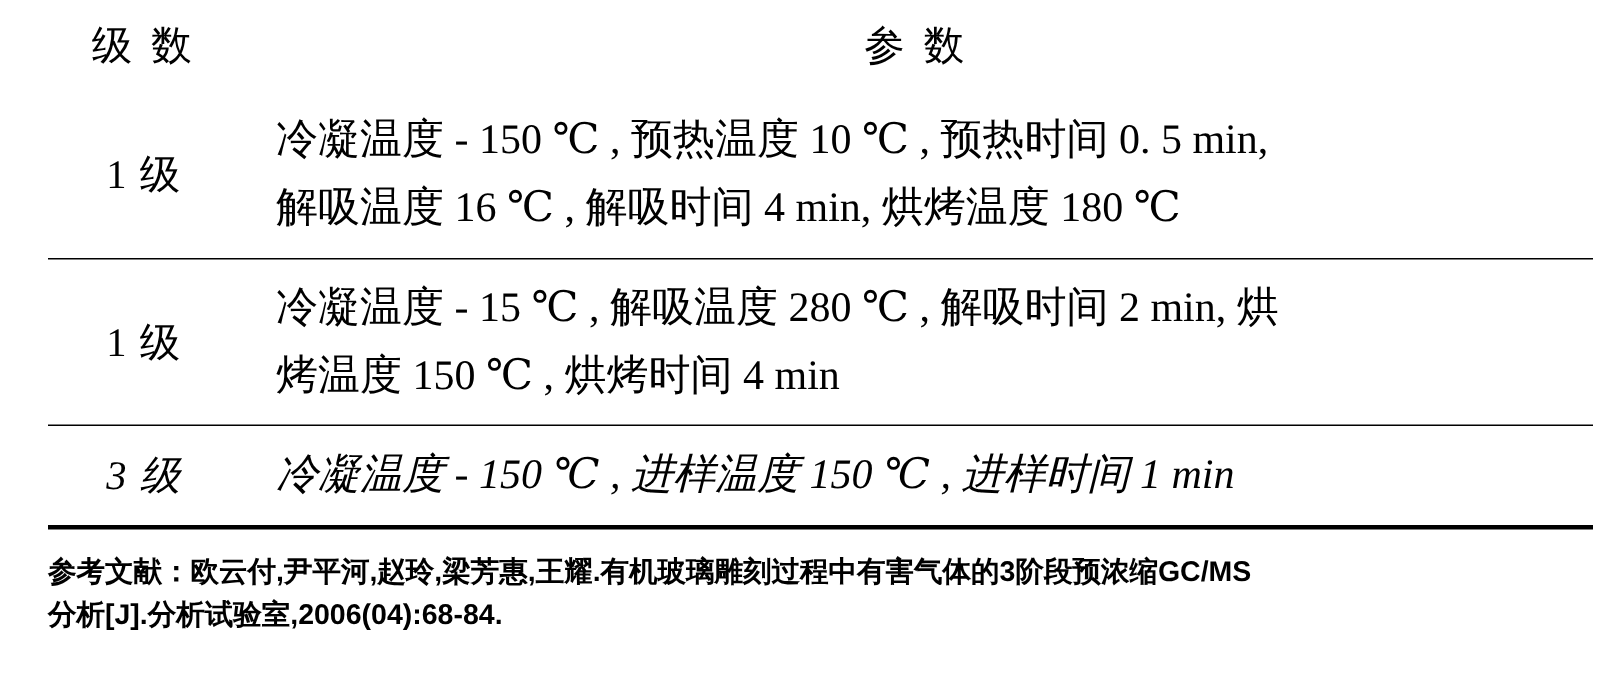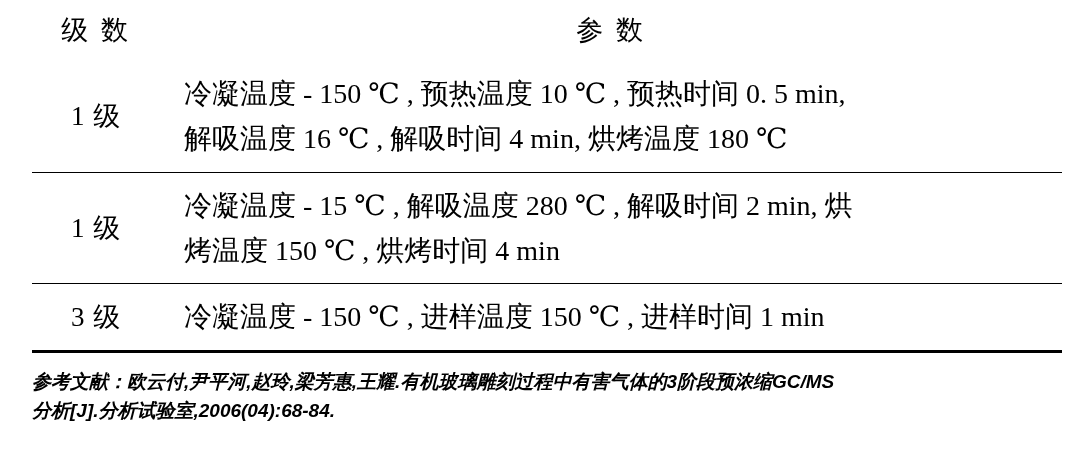--- a/index.html
+++ b/index.html
@@ -24,20 +24,21 @@
   table.param-table {
     width: 1030px;
     border-collapse: collapse;
     table-layout: fixed;
     margin: 0 auto;
   }
   table.param-table col.c-level { width: 128px; }
   table.param-table col.c-param { width: 902px; }
   .rule-bottom td {
     border-bottom: 3px solid #000;
+    font-style: italic;
   }
 
   th, td {
     padding: 0;
     vertical-align: middle;
   }
   .hdr-cell {
     text-align: center;
     font-size: 27px;
     font-weight: normal;
@@ -73,21 +74,21 @@
     margin: 0 auto;
     padding-top: 14px;
     font-family: "Liberation Sans", "DejaVu Sans", sans-serif;
     font-size: 19px;
     font-weight: bold;
     line-height: 1.55;
     color: #000;
     text-align: left;
     letter-spacing: 0px;
   }
-  .ref-block .rline { display: block; font-style: italic; }
+  .ref-block .rline { display: block; }
 </style>
 </head>
 <body>
 
 <div class="page">
 
   <table class="param-table">
     <colgroup>
       <col class="c-level">
       <col class="c-param">

